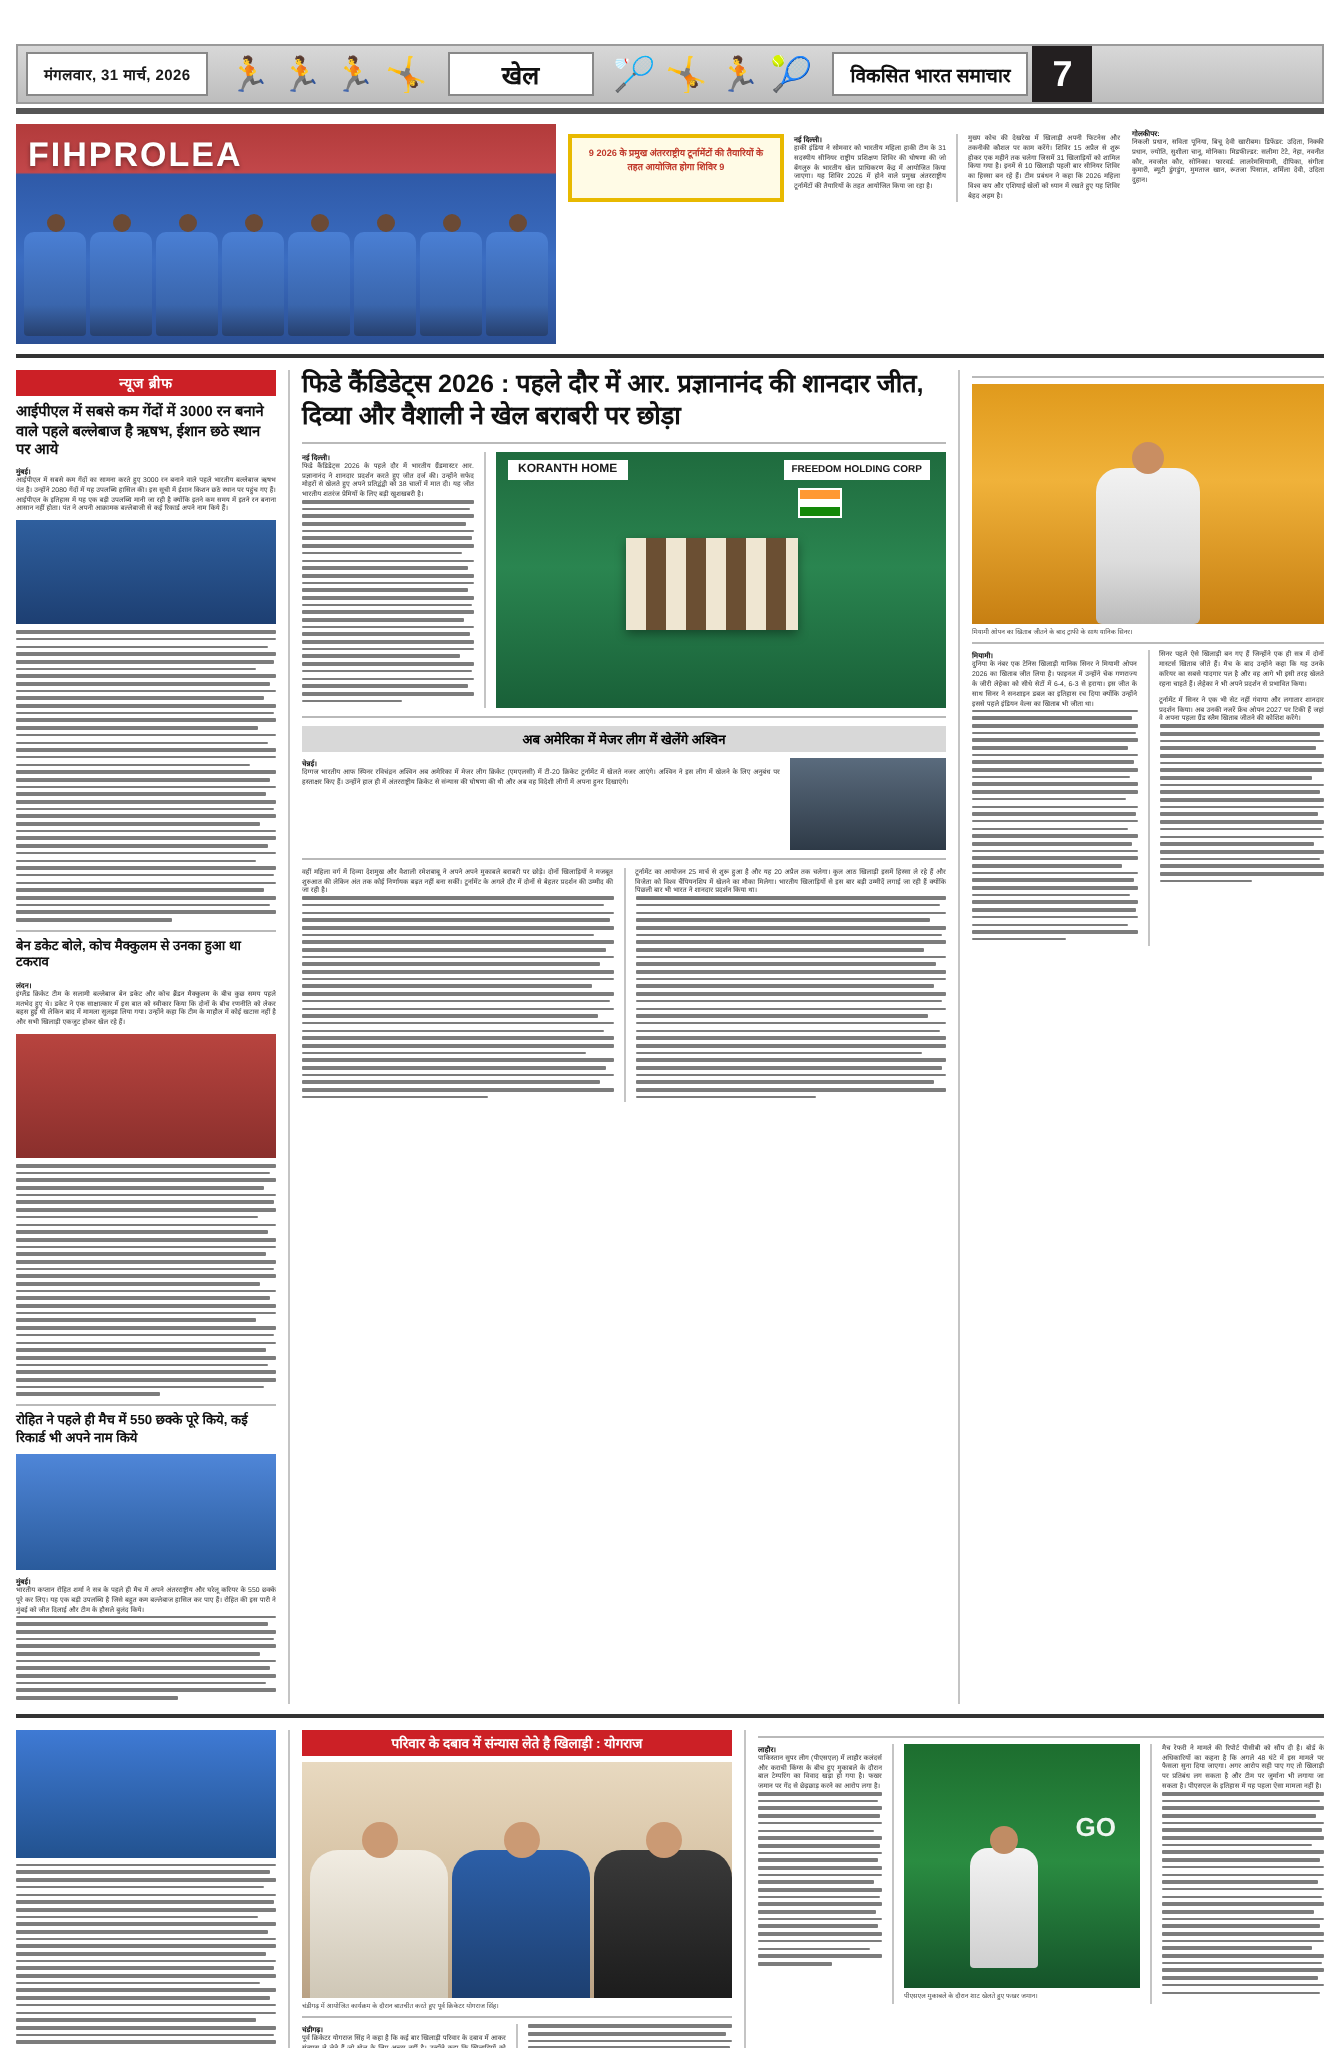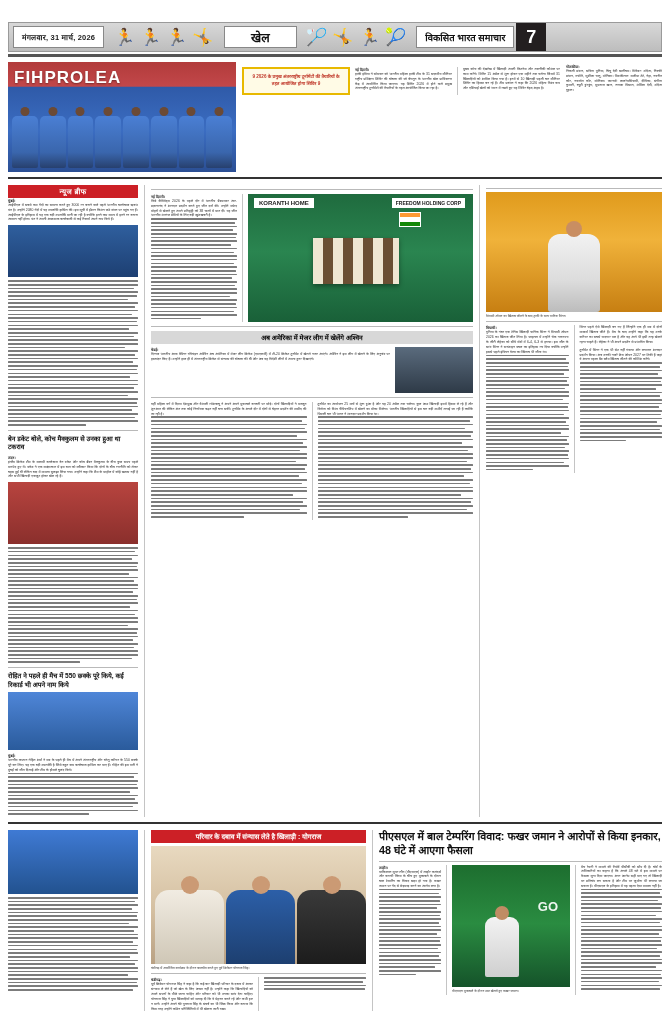--- a/index.html
+++ b/index.html
@@ -38,21 +38,21 @@
 
   
   .lines { display:block; }
   .lines i { display:block; height:1.6px; background:#4a4a4a; opacity:.72; margin-bottom:2.1px; border-radius:.5px;}
   .lines i:nth-child(6n) { width:88%; }
   .lines i:nth-child(9n) { width:94%; }
   .lines i:last-child { width:54%; }
 
   
   .lead { display:flex; gap:6px; margin-top:5px; }
-  .lead-photo { width:228px; height:110px; background:
+  .lead-photo { width:270px; height:110px; background:
       linear-gradient(180deg,#b23b3b 0%,#c2474a 22%,#2f5aa8 23%,#3b6dc2 62%,#2b4f94 100%); position:relative;}
   .fih { position:absolute; top:6px; left:6px; color:#fff; font-size:17px; font-weight:bold; letter-spacing:1px;
          text-shadow:0 1px 2px rgba(0,0,0,.4); font-family:"Liberation Sans",sans-serif;}
   .team-row { position:absolute; bottom:4px; left:4px; right:4px; display:flex; gap:2px; align-items:flex-end;}
   .player { flex:1; height:52px; background:linear-gradient(180deg,#4a7fd4 0%,#3a66ad 70%,#27406e 100%);
             border-radius:5px 5px 2px 2px; position:relative;}
   .player::before { content:""; position:absolute; top:-9px; left:50%; transform:translateX(-50%);
             width:9px; height:9px; border-radius:50%; background:#6b4a35;}
   .lead-right { flex:1; }
   .lead-hl { font-size:16.5px; line-height:1.22; font-weight:bold; color:#111; }
@@ -172,20 +172,21 @@
       <div class="byline">गोलकीपर:</div>
       <div class="body-text">निकली प्रधान, सविता पूनिया, बिचू देवी खारीबम। डिफेंडर: उदिता, निक्की प्रधान, ज्योति, सुशीला चानू, मोनिका। मिडफील्डर: सलीमा टेटे, नेहा, नवनीत कौर, नवजोत कौर, सोनिका। फारवर्ड: लालरेमसियामी, दीपिका, संगीता कुमारी, ब्यूटी डुंगडुंग, मुमताज खान, रूतजा पिसाल, शर्मिला देवी, उदिता दुहान।</div>
     </div>
   </div>
   <div class="rule-dark" style="margin-top:5px"></div>
 
   <div class="mid">
 
     <div class="col-left">
       <div class="redbar">न्यूज ब्रीफ</div>
+      <div class="sub-hl">आईपीएल में सबसे कम गेंदों में 3000 रन बनाने वाले पहले बल्लेबाज है ऋषभ, ईशान छठे स्थान पर आये</div>
       <div class="byline">मुंबई।</div>
       <div class="body-text">आईपीएल में सबसे कम गेंदों का सामना करते हुए 3000 रन बनाने वाले पहले भारतीय बल्लेबाज ऋषभ पंत है। उन्होंने 2080 गेंदों में यह उपलब्धि हासिल की। इस सूची में ईशान किशन छठे स्थान पर पहुंच गए हैं। आईपीएल के इतिहास में यह एक बड़ी उपलब्धि मानी जा रही है क्योंकि इतने कम समय में इतने रन बनाना आसान नहीं होता। पंत ने अपनी आक्रामक बल्लेबाजी से कई रिकार्ड अपने नाम किये हैं।</div>
       <div class="photo" style="height:52px;margin:3px 0;background:linear-gradient(180deg,#2f5f9e,#1d3f72)"></div>
       <div class="lines">
         <i style="width:100%"></i>
           <i style="width:100%"></i>
           <i style="width:97%"></i>
           <i style="width:100%"></i>
         <i style="width:99%"></i>
           <i style="width:92%"></i>
@@ -280,20 +281,21 @@
         <i style="width:100%"></i>
           <i style="width:96%"></i>
           <i style="width:100%"></i>
           <i style="width:62%"></i>
       </div>
     </div>
 
     <div class="v-sep"></div>
 
     <div class="col-mid">
+      <div class="chess-hl">फिडे कैंडिडेट्स 2026 : पहले दौर में आर. प्रज्ञानानंद की शानदार जीत, दिव्या और वैशाली ने खेल बराबरी पर छोड़ा</div>
       <div class="rule-thin" style="margin:4px 0 4px"></div>
       <div style="display:flex;gap:5px">
         <div style="width:86px">
           <div class="byline">नई दिल्ली।</div>
           <div class="body-text">फिडे कैंडिडेट्स 2026 के पहले दौर में भारतीय ग्रैंडमास्टर आर. प्रज्ञानानंद ने शानदार प्रदर्शन करते हुए जीत दर्ज की। उन्होंने सफेद मोहरों से खेलते हुए अपने प्रतिद्वंद्वी को 38 चालों में मात दी। यह जीत भारतीय शतरंज प्रेमियों के लिए बड़ी खुशखबरी है।</div>
           <div class="lines">
             <i style="width:100%"></i>
               <i style="width:98%"></i>
               <i style="width:100%"></i>
               <i style="width:95%"></i>
@@ -556,21 +558,20 @@
               <i style="width:99%"></i>
 
           </div>
         </div>
       </div>
     </div>
 
     <div class="v-sep"></div>
 
     <div style="flex:1">
-      <div class="psl-hl">पीएसएल में बाल टेम्परिंग विवाद: फखर जमान ने आरोपों से किया इनकार, 48 घंटे में आएगा फैसला</div>
       <div class="rule-thin" style="margin:3px 0"></div>
       <div style="display:flex;gap:5px">
         <div style="width:62px">
           <div class="byline">लाहौर।</div>
           <div class="body-text">पाकिस्तान सुपर लीग (पीएसएल) में लाहौर कलंदर्स और कराची किंग्स के बीच हुए मुकाबले के दौरान बाल टेम्परिंग का विवाद खड़ा हो गया है। फखर जमान पर गेंद से छेड़छाड़ करने का आरोप लगा है।</div>
           <div class="lines">
             <i style="width:100%"></i>
               <i style="width:97%"></i>
               <i style="width:100%"></i>
               <i style="width:99%"></i>

